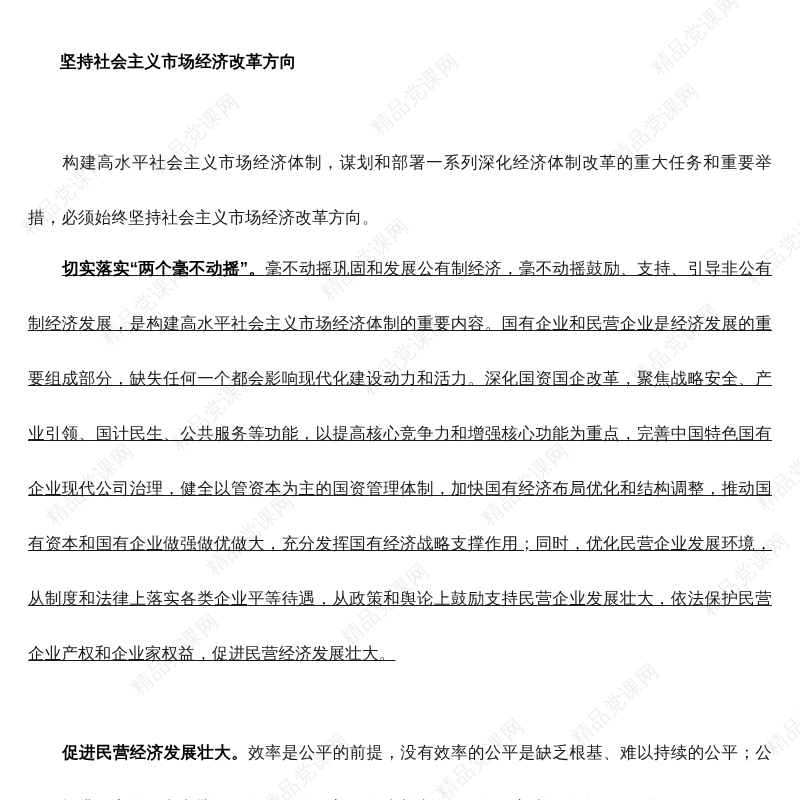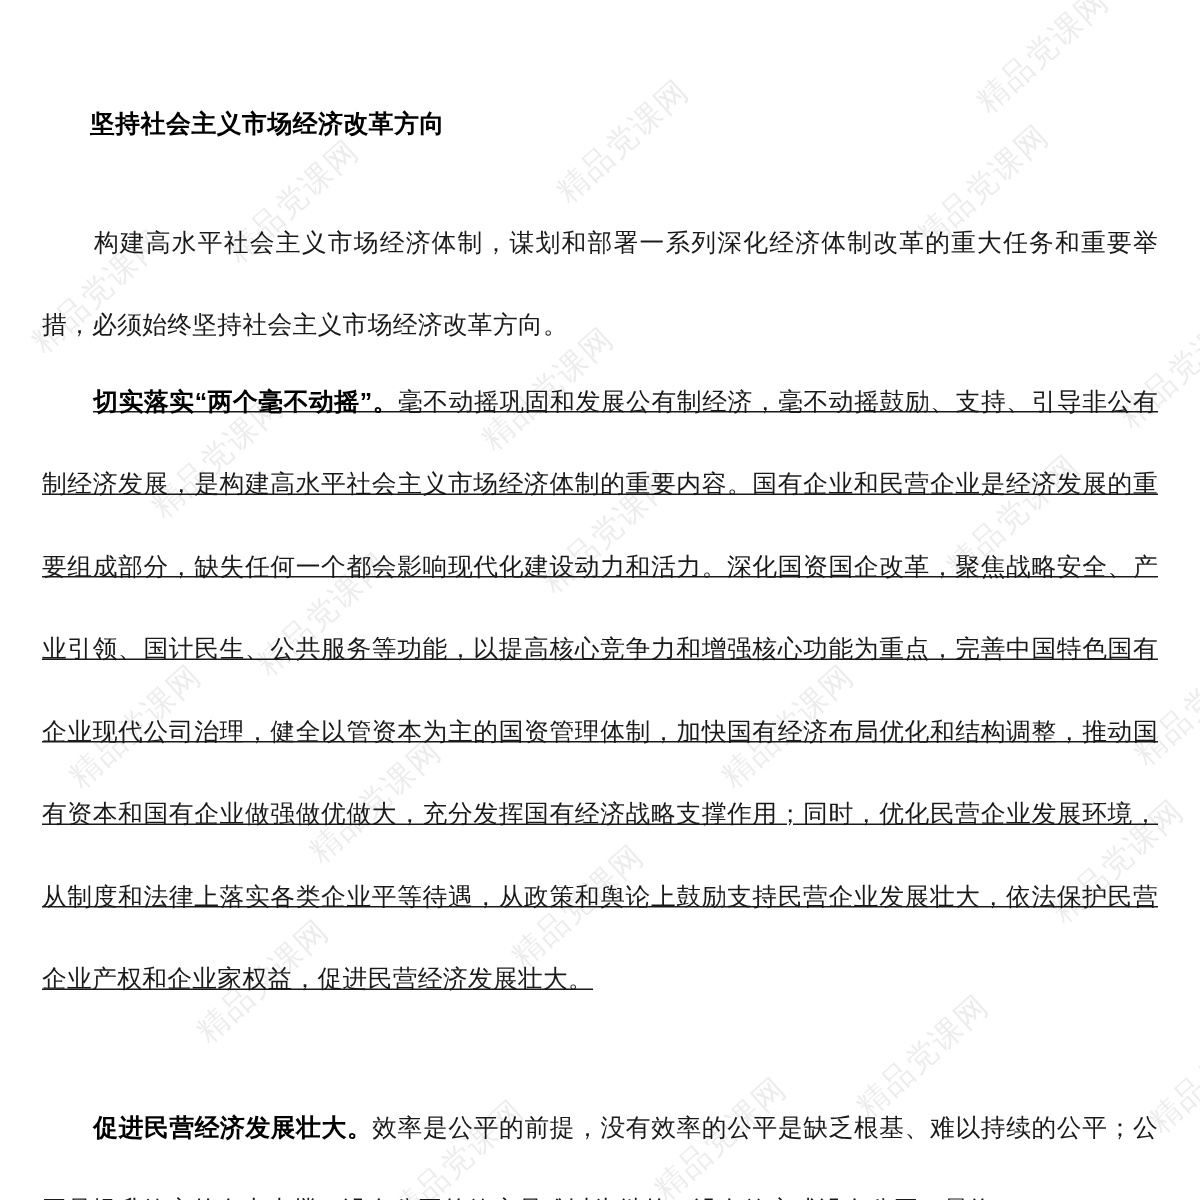--- a/index.html
+++ b/index.html
@@ -51,21 +51,21 @@
     width: 744px;
   }
 
   .doc-title {
     font-size: 16.5px;
     font-weight: bold;
     color: #000;
     letter-spacing: 0.4px;
     position: absolute;
     left: 32px;
-    top: 61px;
+    top: 40px;
     white-space: nowrap;
   }
 
   .para {
     position: absolute;
     left: 0;
     width: 744px;
     font-size: 16.5px;
     line-height: 55px;
     text-align: justify;

